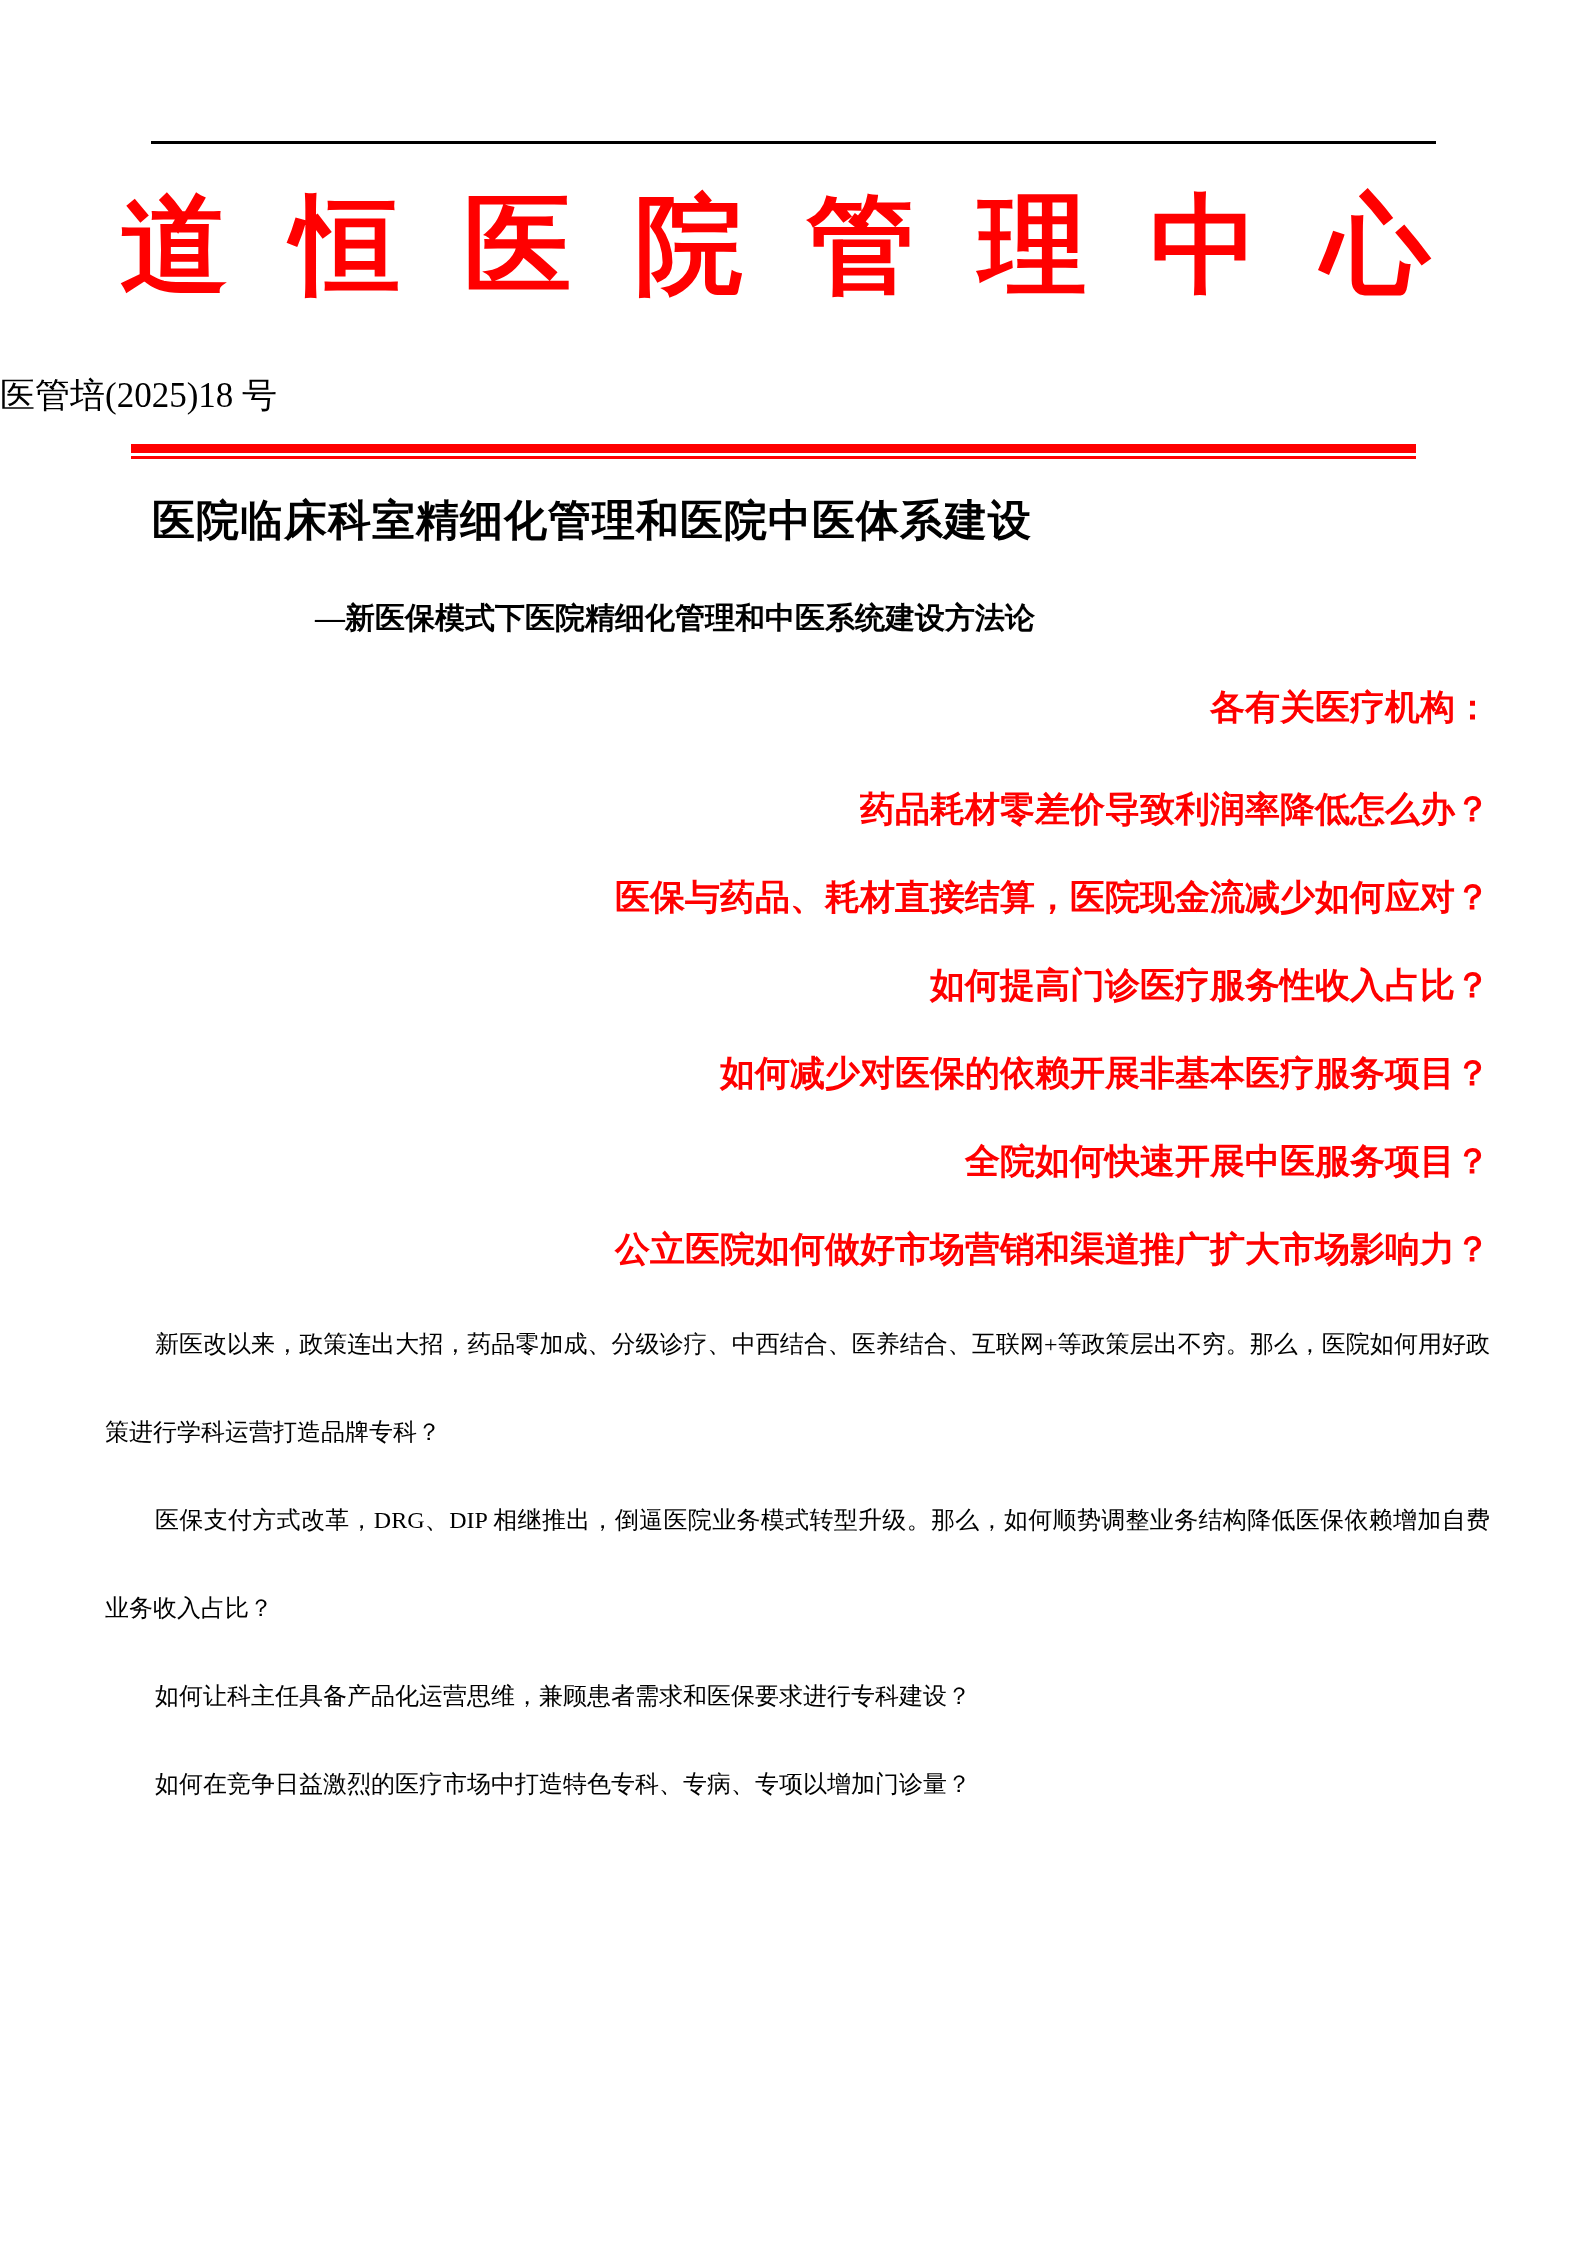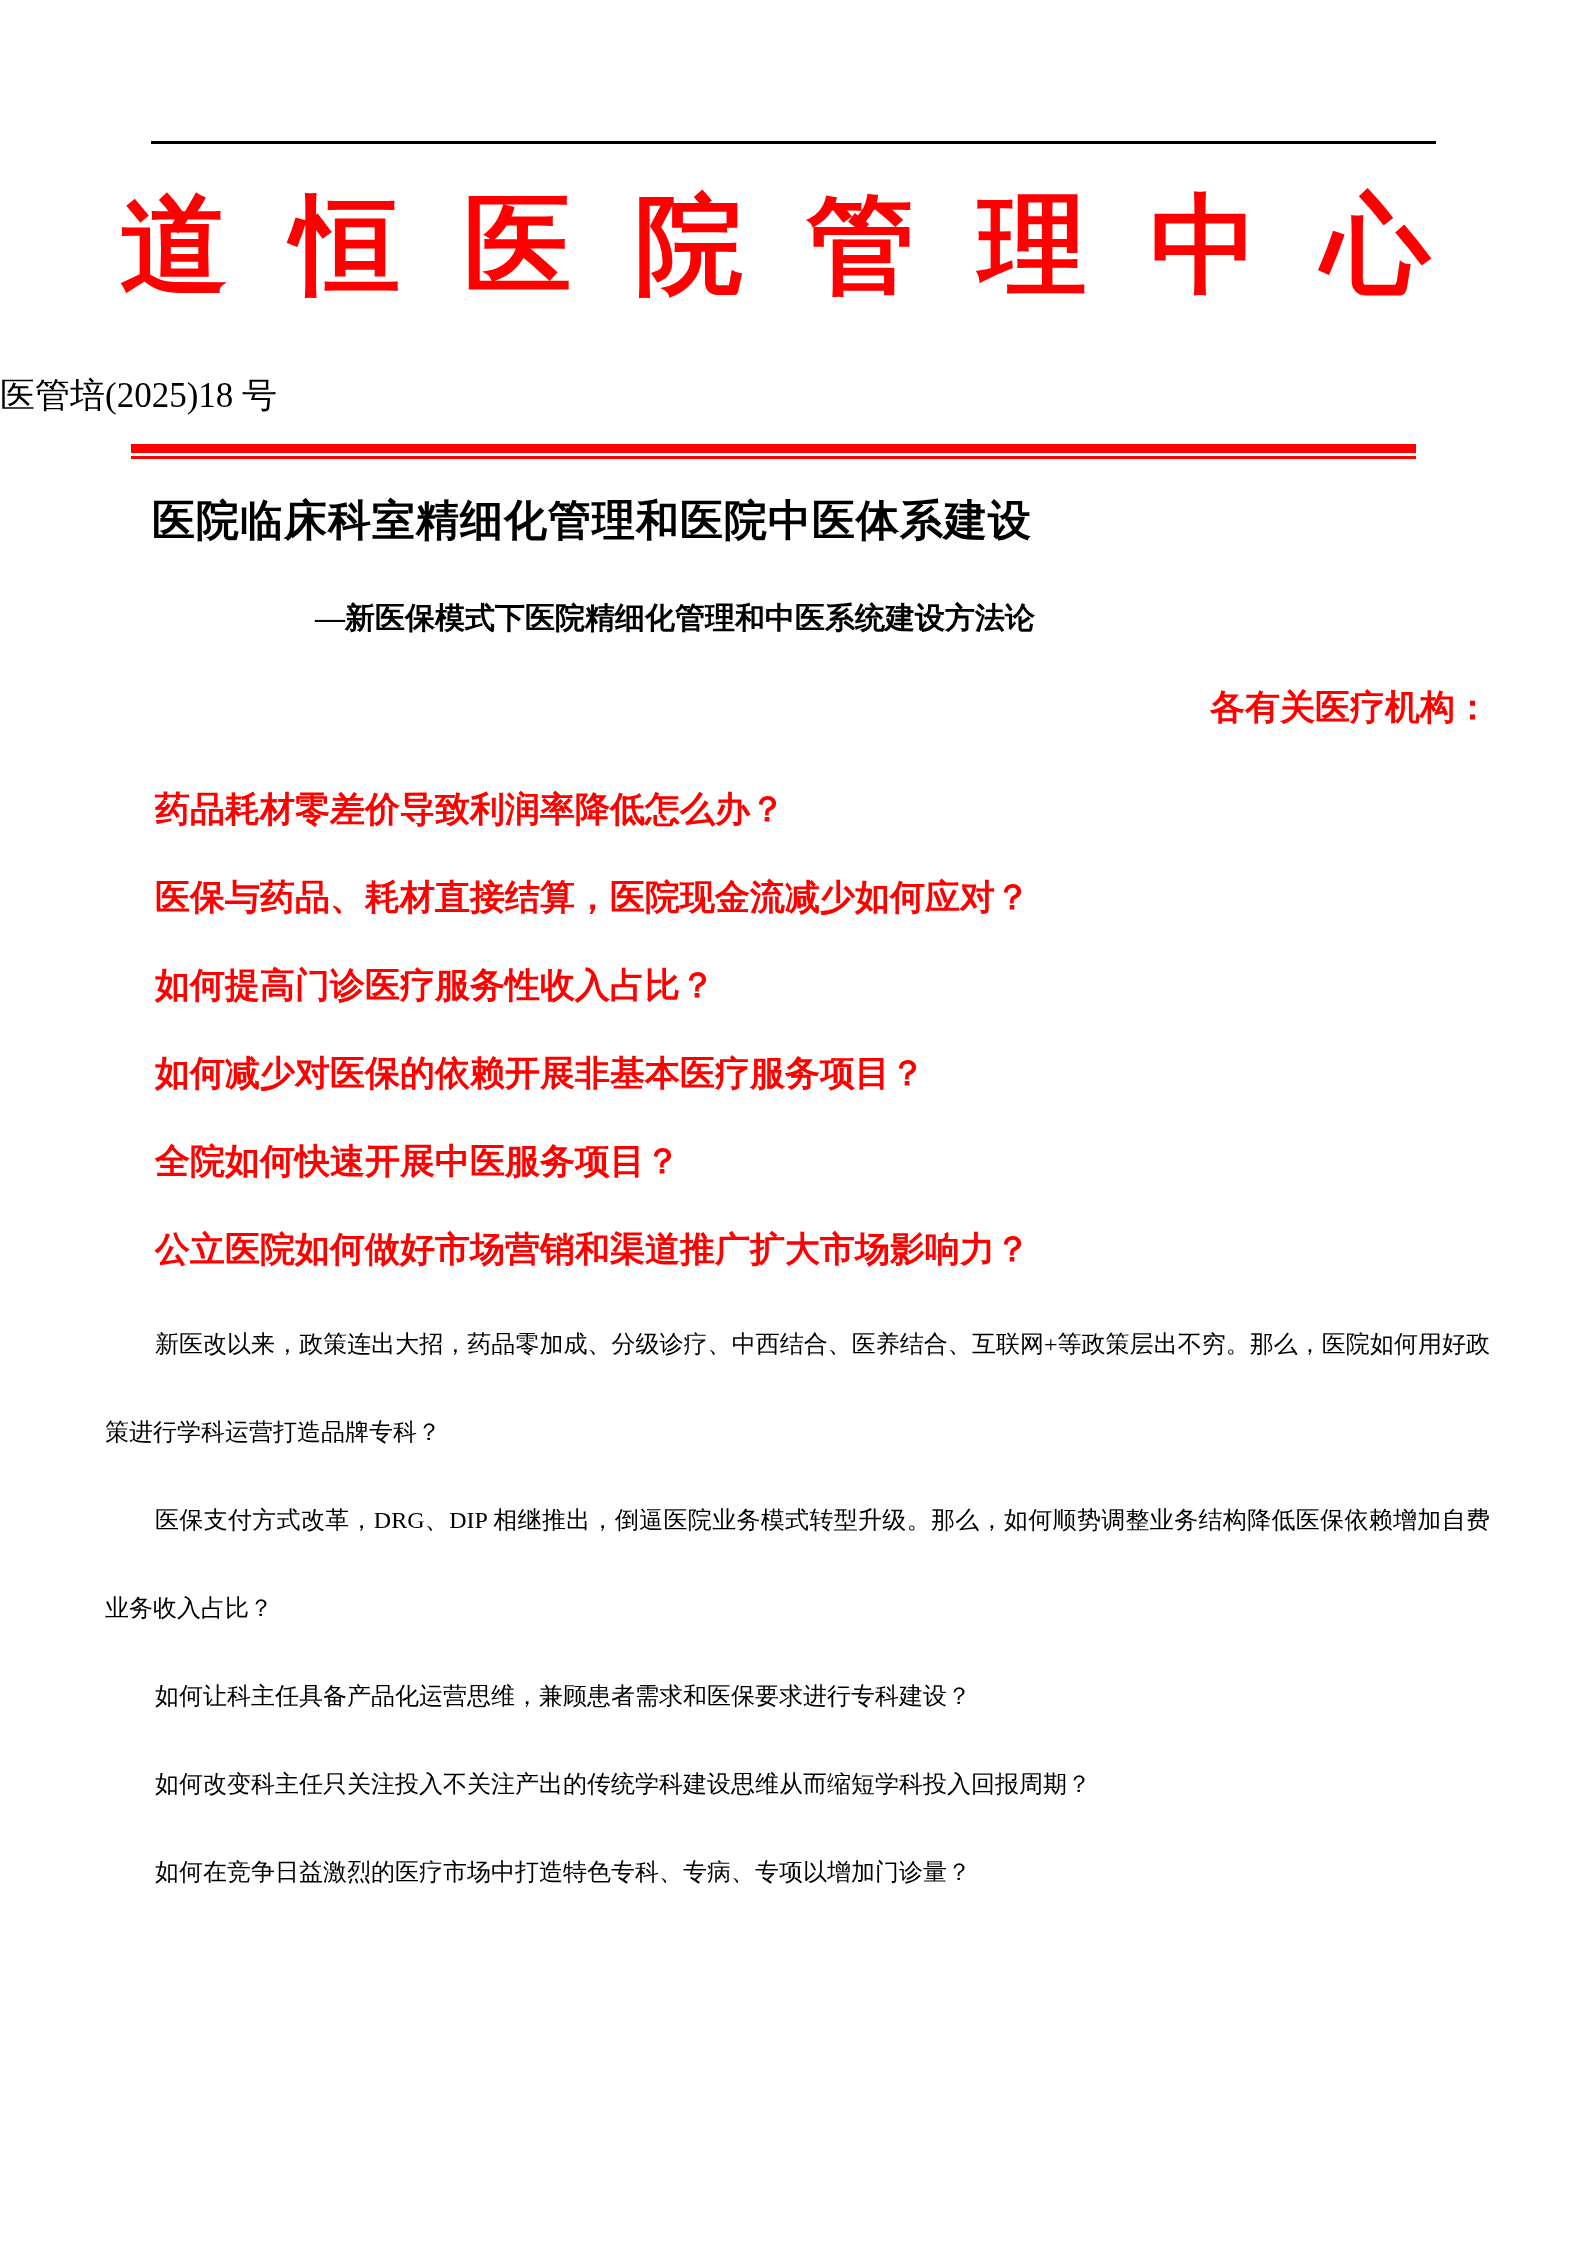--- a/index.html
+++ b/index.html
@@ -90,20 +90,21 @@
   .question-list {
     margin-top: 14px;
   }
   .question-line {
     padding-left: 50px;
     font-size: 35px;
     font-weight: bold;
     line-height: 88px;
     color: #ff0000;
     white-space: nowrap;
+    text-align: right;
   }
   .paragraphs {
     margin-top: 6px;
   }
   .body-paragraph {
     font-size: 24px;
     line-height: 88px;
     text-indent: 50px;
     text-align: justify;
     color: #000000;
@@ -145,18 +146,17 @@
       <div class="question-line">如何提高门诊医疗服务性收入占比？</div>
       <div class="question-line">如何减少对医保的依赖开展非基本医疗服务项目？</div>
       <div class="question-line">全院如何快速开展中医服务项目？</div>
       <div class="question-line">公立医院如何做好市场营销和渠道推广扩大市场影响力？</div>
     </div>
 
     <div class="paragraphs">
       <div class="body-paragraph">新医改以来，政策连出大招，药品零加成、分级诊疗、中西结合、医养结合、互联网+等政策层出不穷。那么，医院如何用好政策进行学科运营打造品牌专科？</div>
       <div class="body-paragraph">医保支付方式改革，DRG、DIP 相继推出，倒逼医院业务模式转型升级。那么，如何顺势调整业务结构降低医保依赖增加自费业务收入占比？</div>
       <div class="body-paragraph">如何让科主任具备产品化运营思维，兼顾患者需求和医保要求进行专科建设？</div>
-      <div class="body-paragraph">如何改变科主任只关注投入不关注产出的传统学科建设思维从而缩短学科投入回报周期？</div>
       <div class="body-paragraph">如何在竞争日益激烈的医疗市场中打造特色专科、专病、专项以增加门诊量？</div>
     </div>
 
   </div>
 </div>
 
 </body></html>

